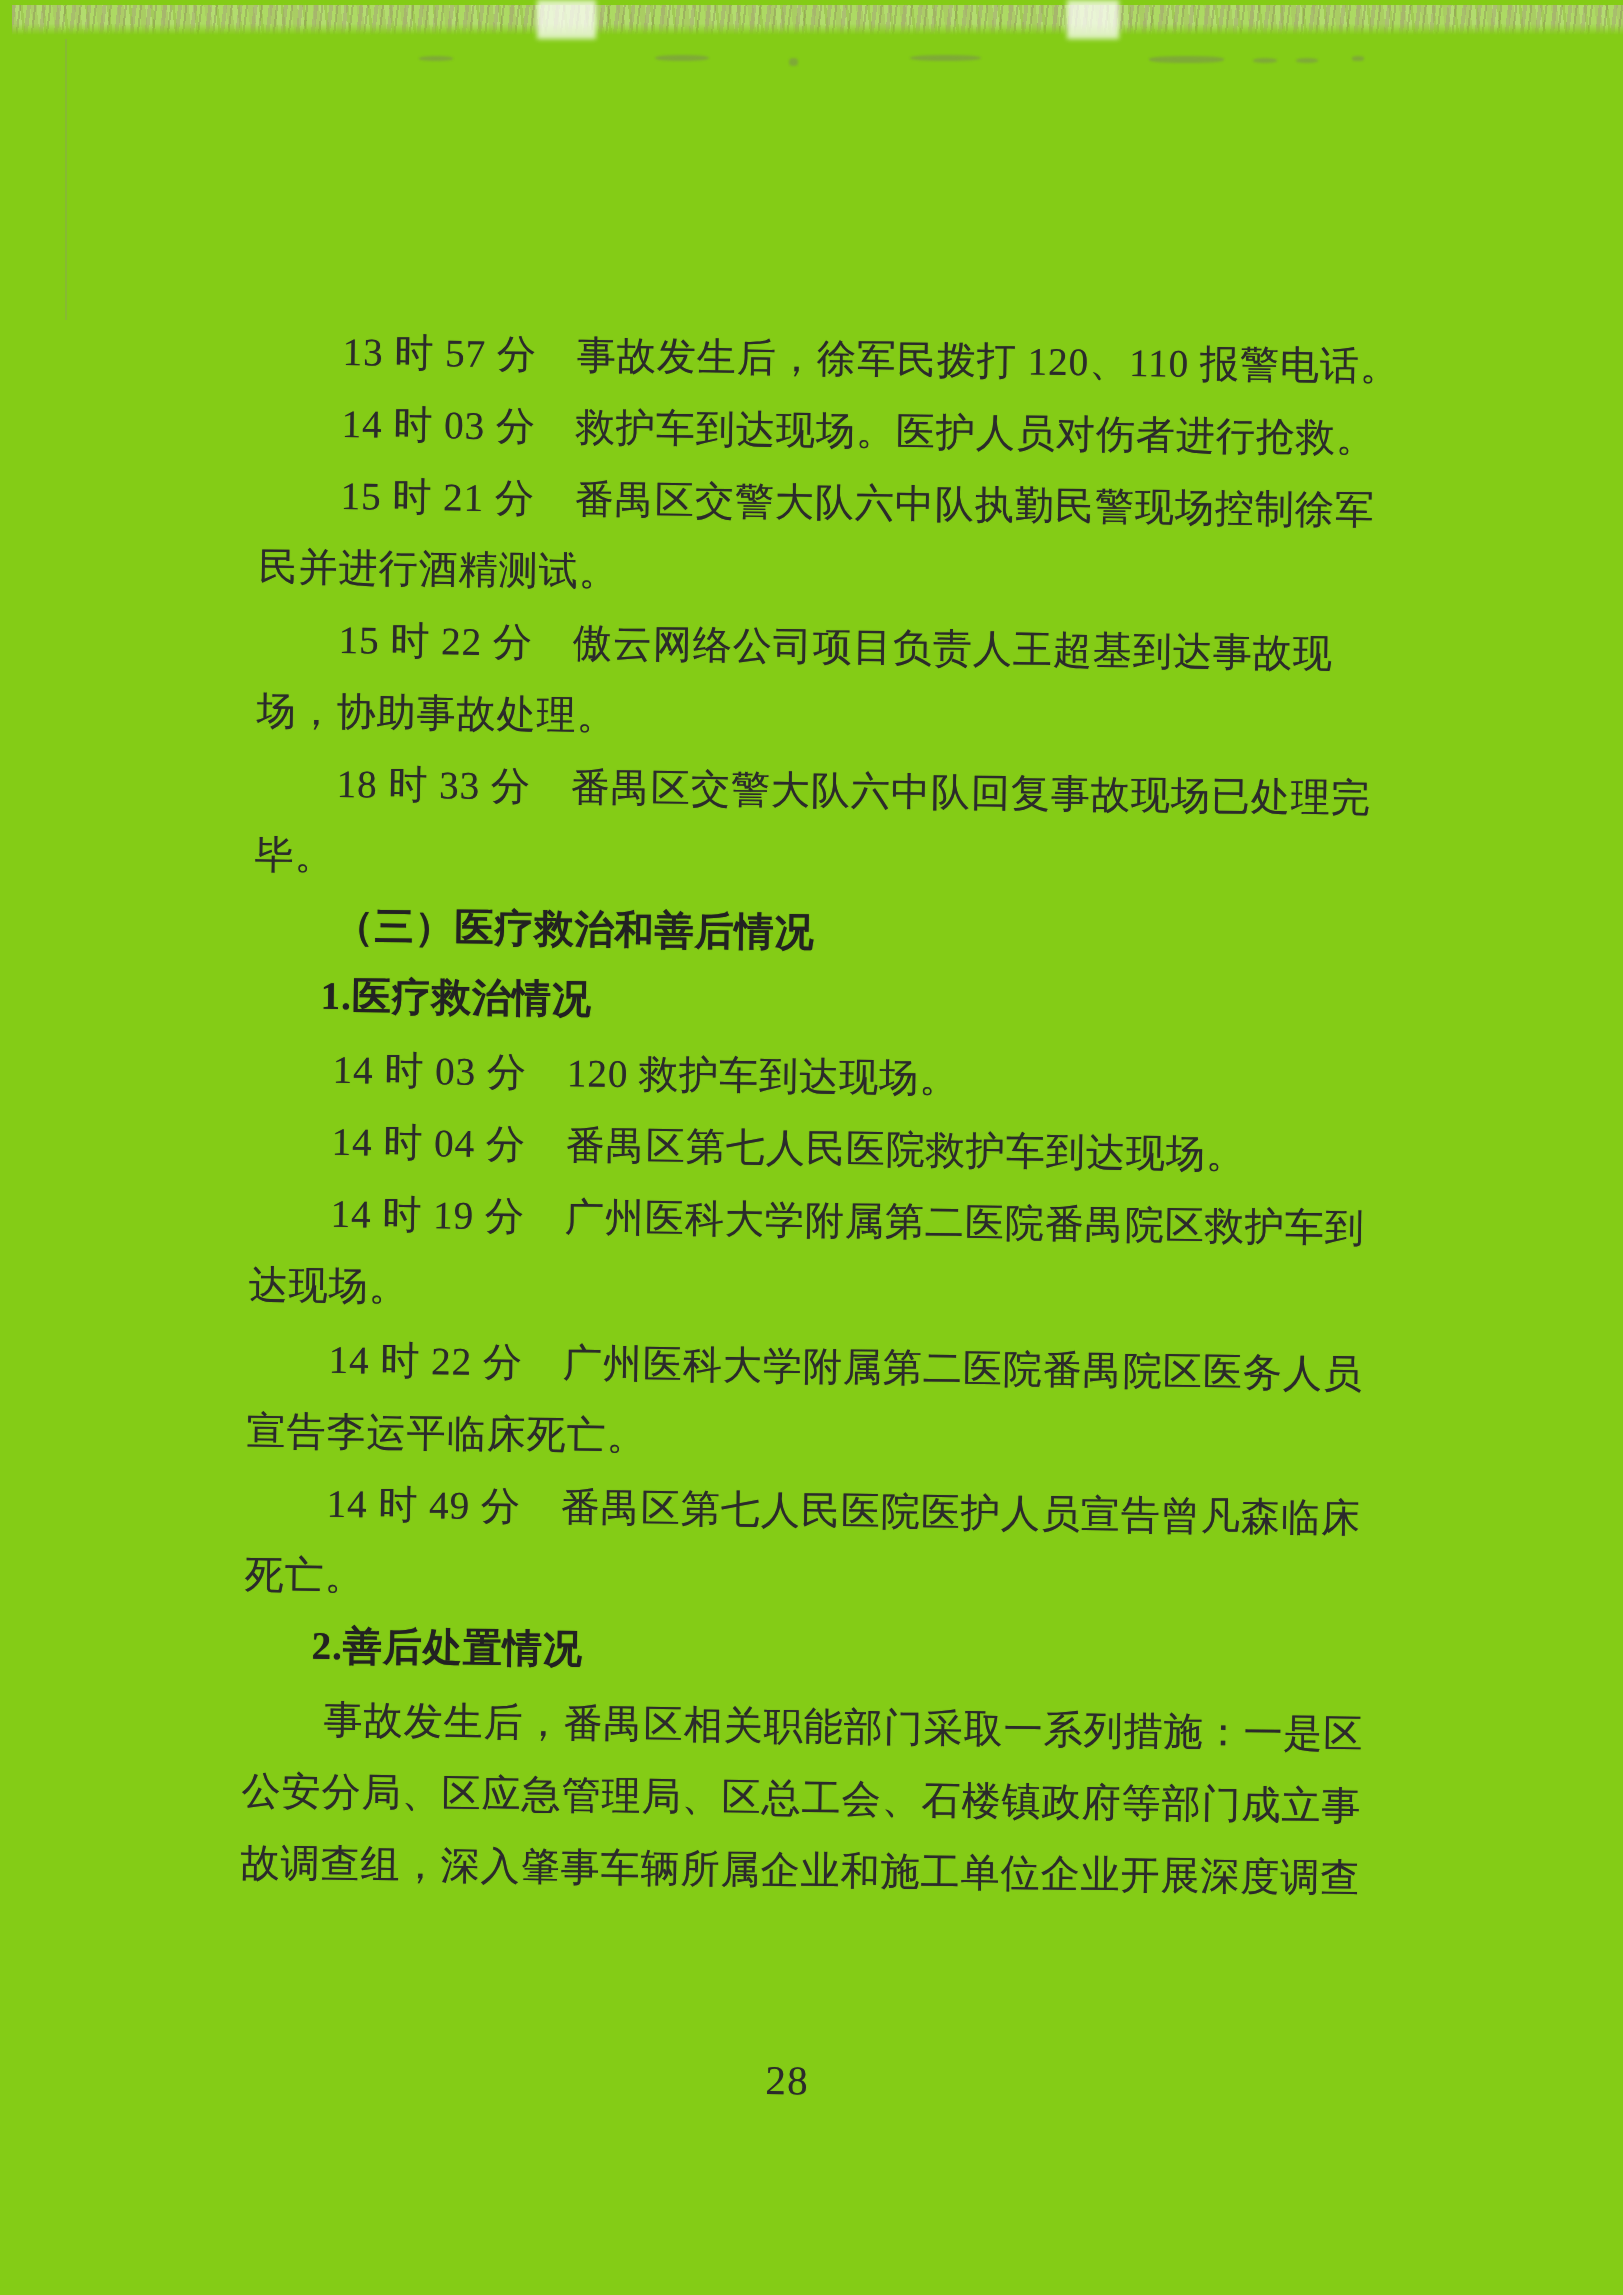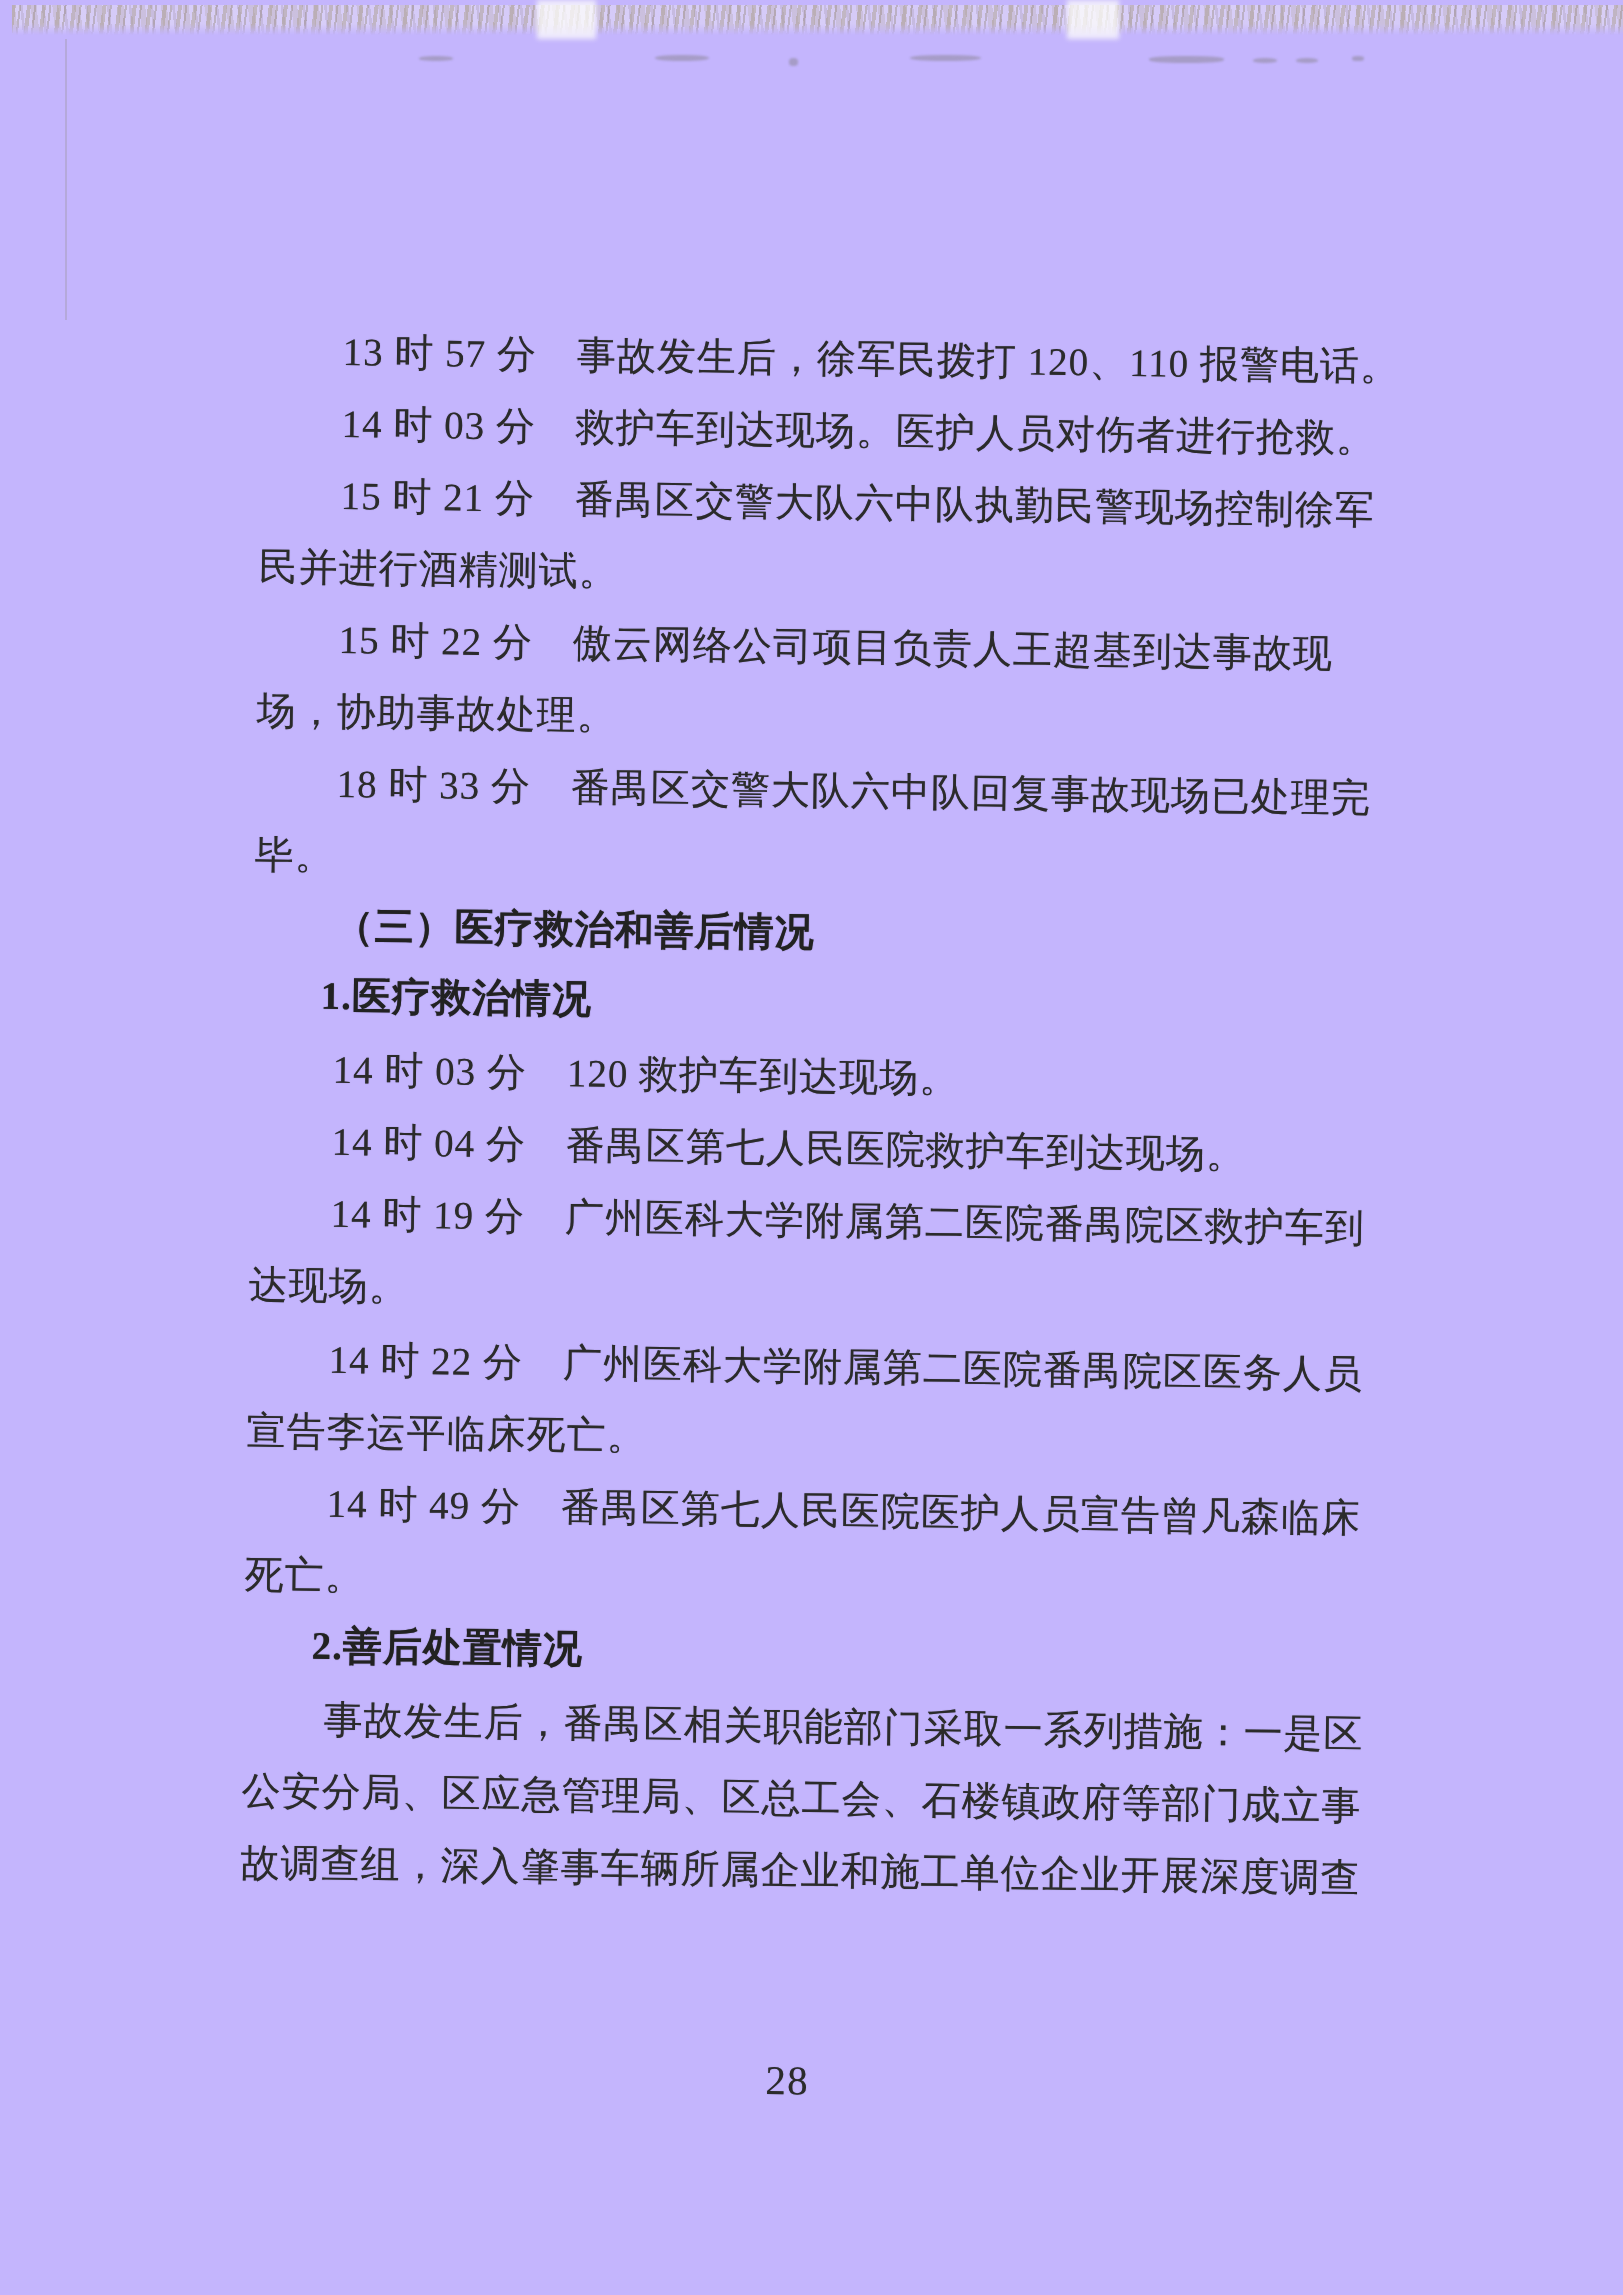--- a/index.html
+++ b/index.html
@@ -5,21 +5,21 @@
   html,body{margin:0;padding:0;}
   body{
     width:1623px;height:2295px;
     background:#ffffff;
     font-family:"Liberation Serif","DejaVu Serif",serif;
     overflow:hidden;
   }
   .page{
     position:relative;
     width:1623px;height:2295px;
-    background:#c4b5fd;
+    background:#84cc16;
     overflow:hidden;
   }
   
   .scan-band{
     position:absolute;top:5.2px;left:11.8px;right:0;height:30px;
     background:
       repeating-linear-gradient(97deg,
         rgba(176,165,142,.50) 0 3.9px, rgba(238,233,222,.18) 3.9px 7.2px,
         rgba(157,146,123,.42) 7.2px 9.2px, rgba(244,241,234,.14) 9.2px 15px),
       repeating-linear-gradient(84deg,

